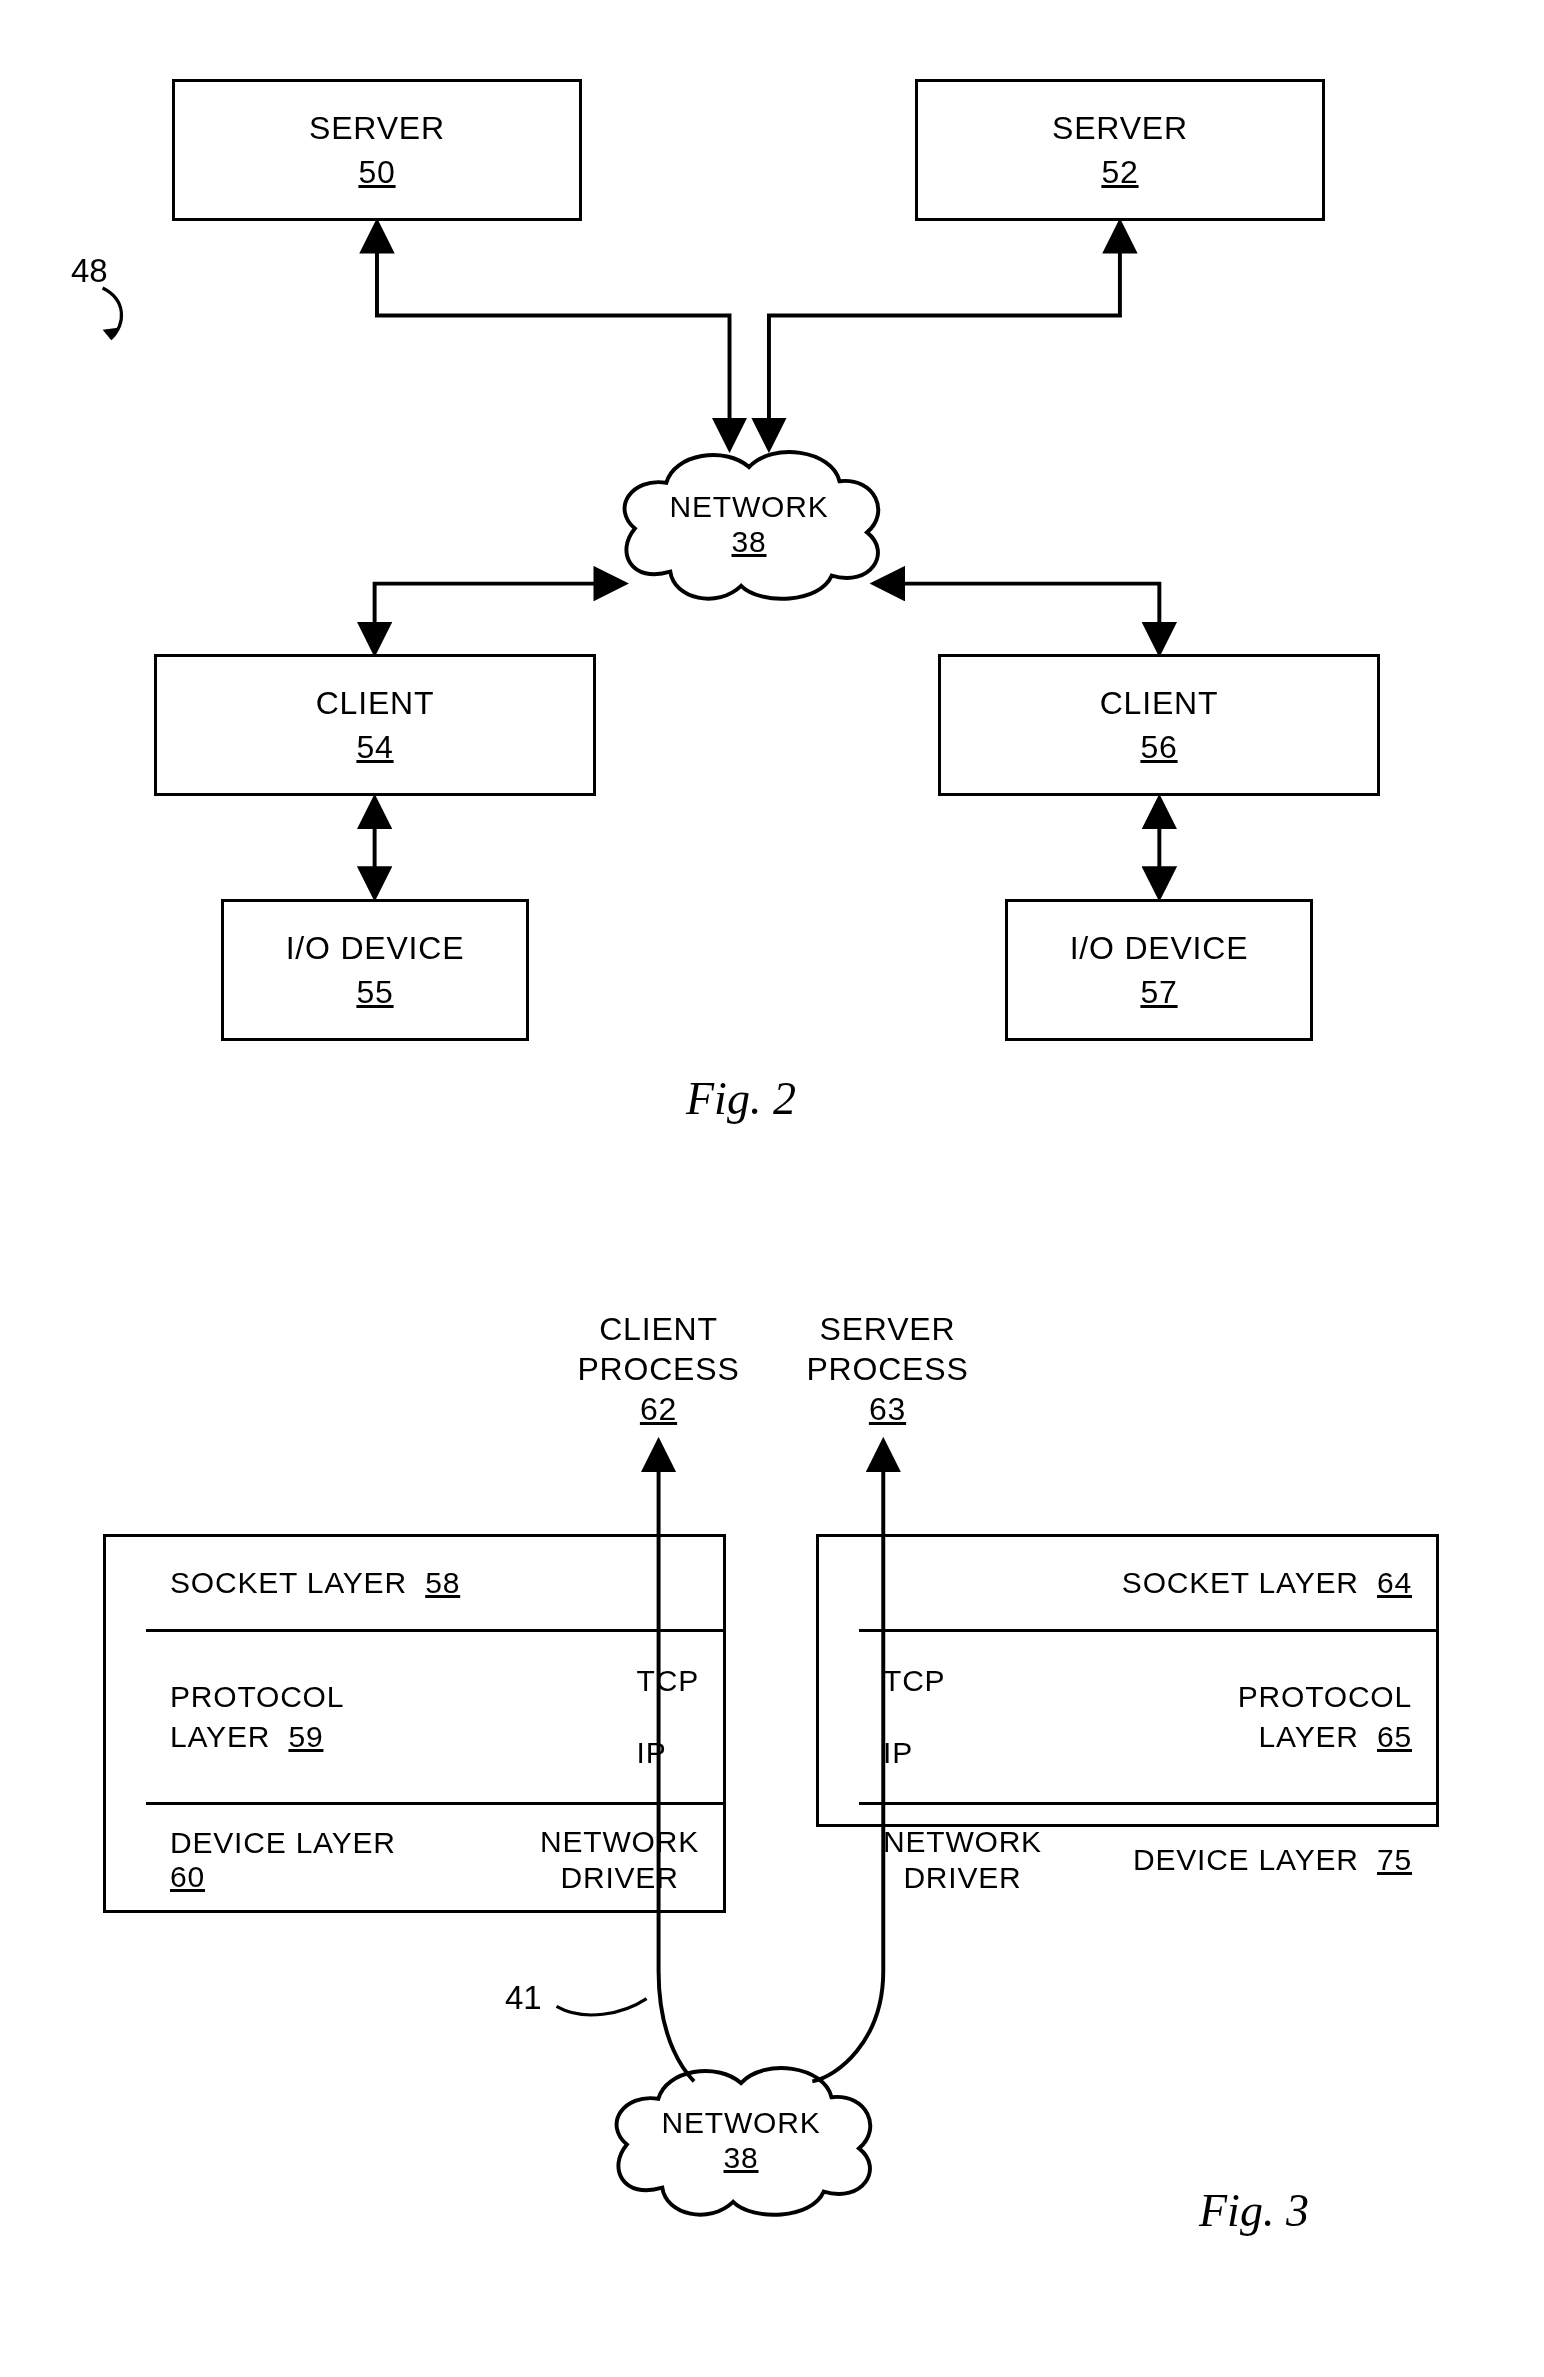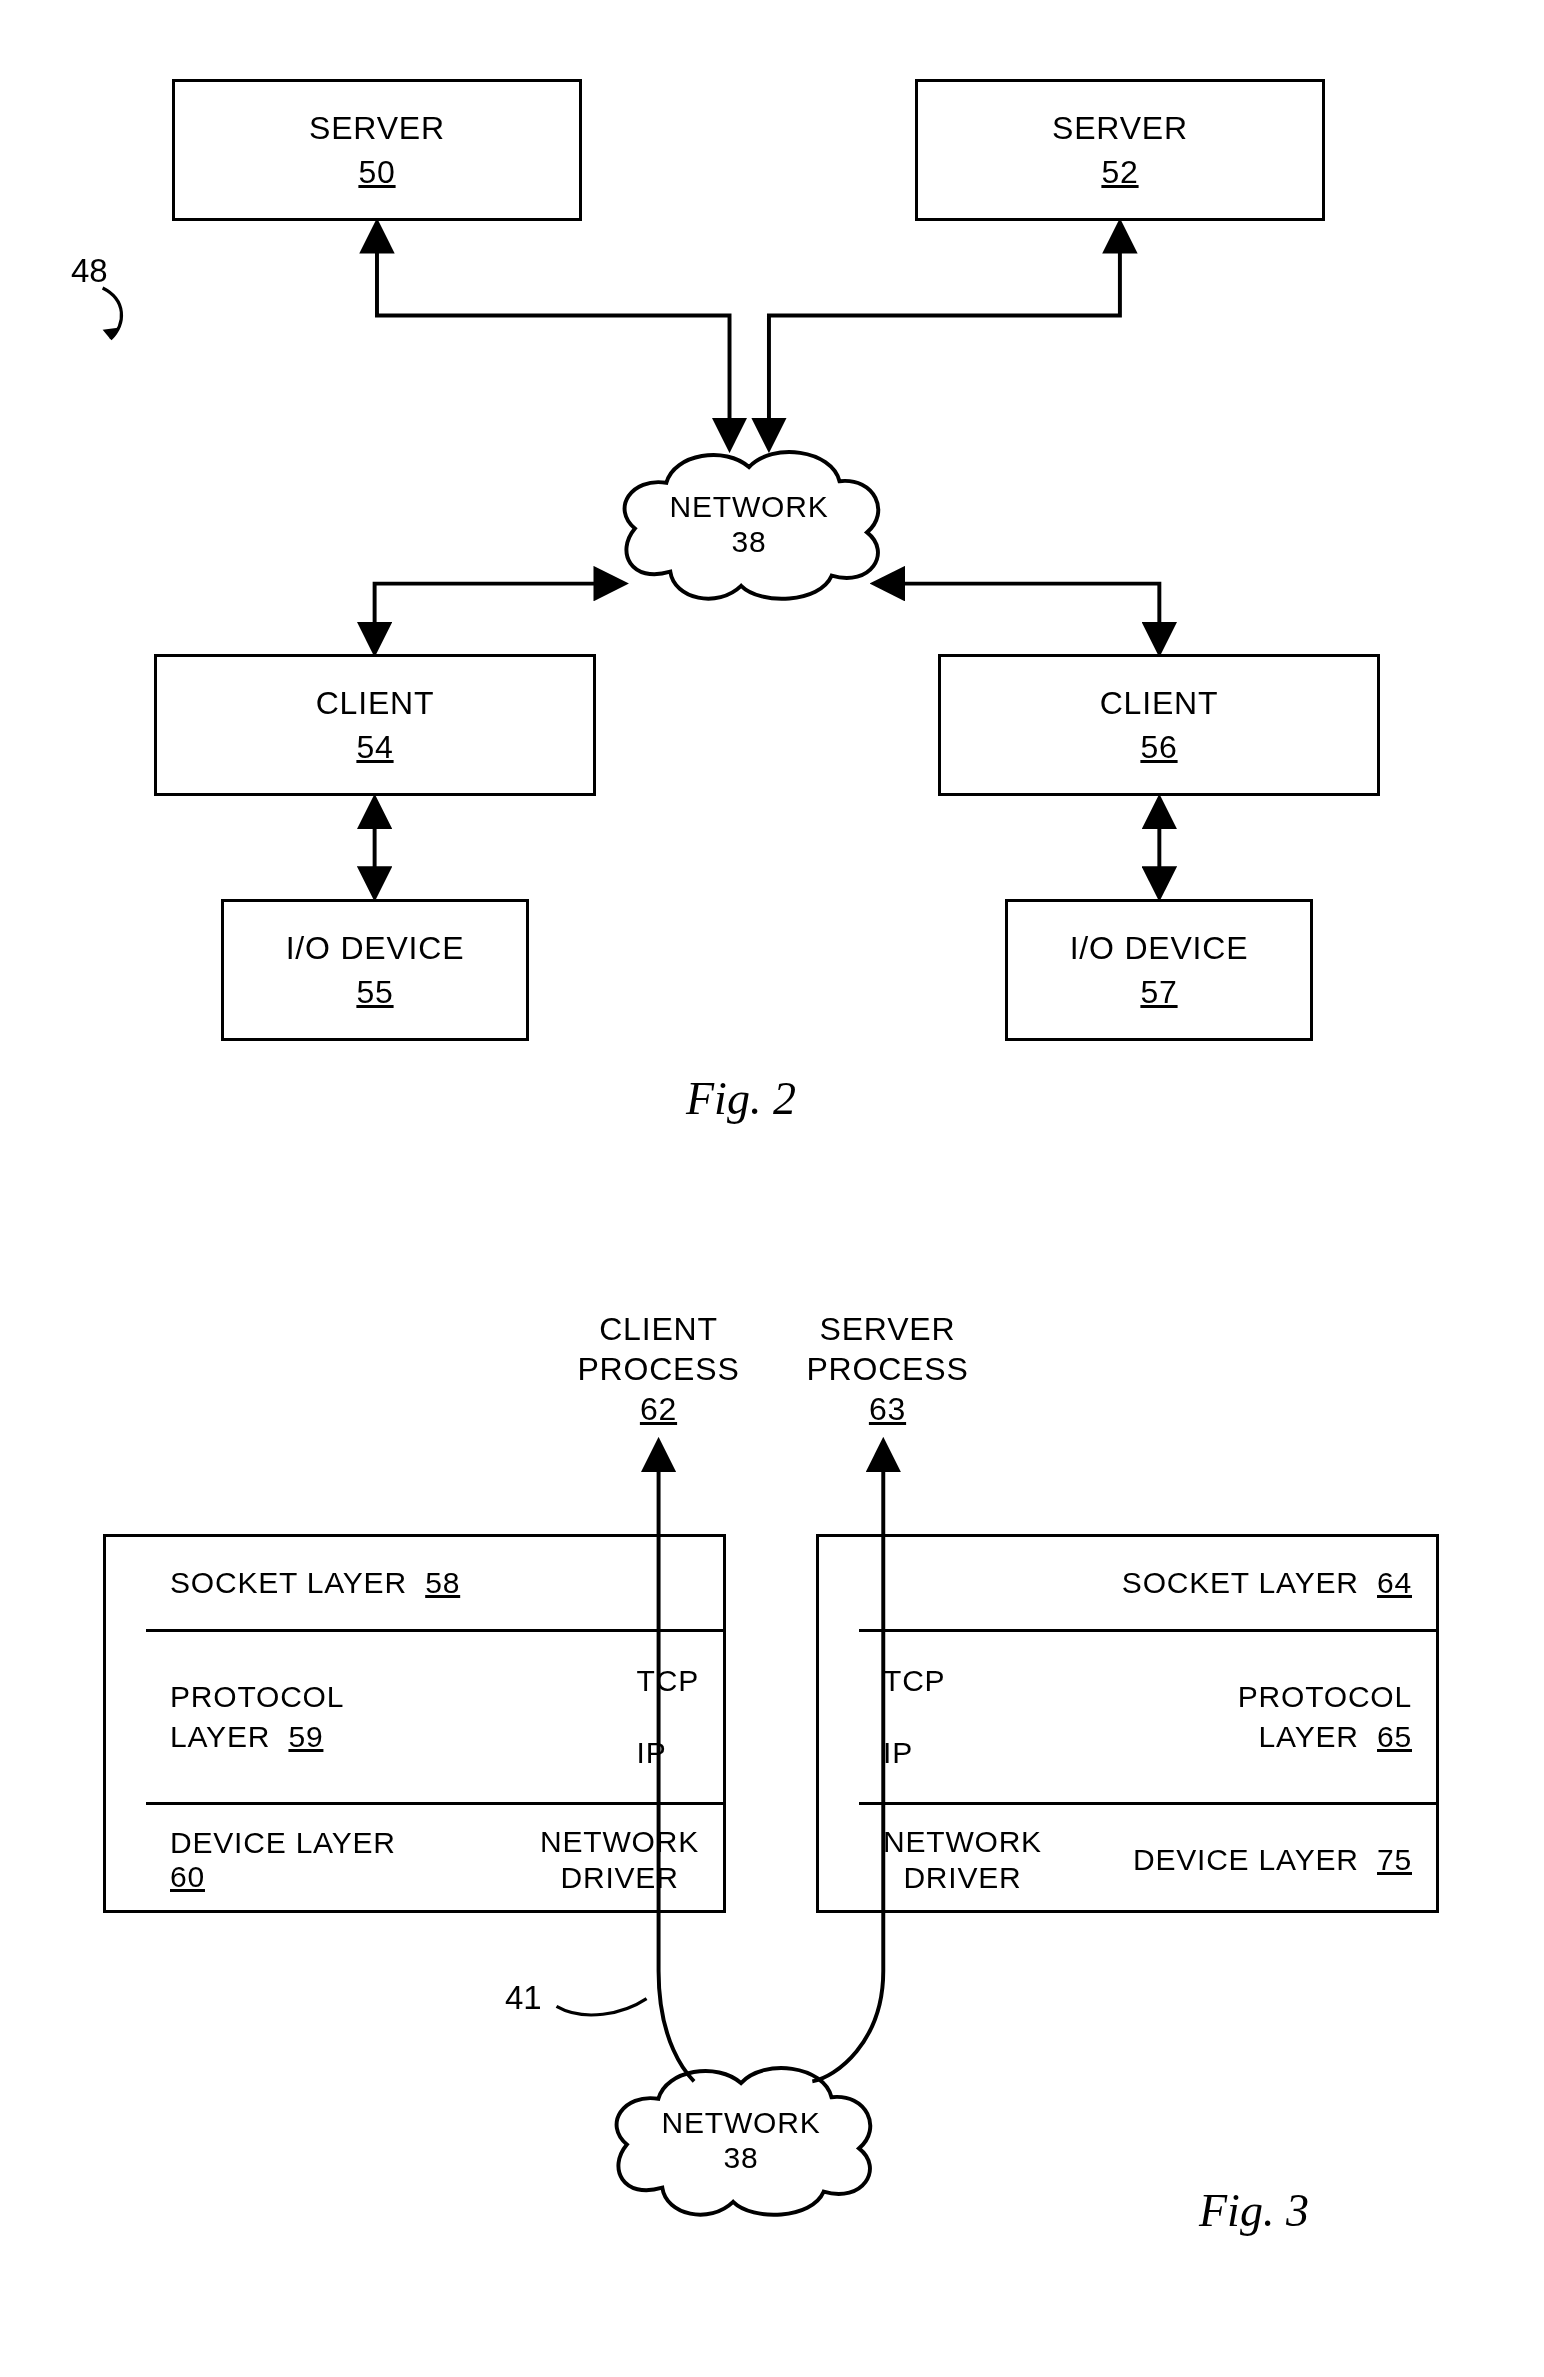--- a/index.html
+++ b/index.html
@@ -80,20 +80,21 @@
     position: absolute;
     left: 0; top: 0; right: 0; bottom: 0;
     display: flex;
     flex-direction: column;
     justify-content: center;
     align-items: center;
     font-size: 30px;
     letter-spacing: 0.8px;
   }
   .cloud .cloud-text .num {
+    text-decoration: underline;
     margin-top: 1.6px;
     text-align: center;
   }
 
   .arrow-svg {
     position: absolute;
     overflow: visible;
   }
   .fig-caption {
     position: absolute;
@@ -242,21 +243,21 @@
         <span class="under">60</span>
       </div>
       <div class="spacer"></div>
       <div class="cell-right" style="text-align:center; line-height:1.2;">
         <div>NETWORK</div>
         <div>DRIVER</div>
       </div>
     </div>
   </div>
 
-  <div class="stackbox" style="left:816px; top:1534px; width:623px; height:379px;">
+  <div class="stackbox" style="left:816px; top:1534px; width:623px; height:293px;">
     <div class="row" style="height:95px;">
       <div class="spacer"></div>
       <div class="cell-right">
         <span>SOCKET LAYER</span>&nbsp;
         <span class="under">64</span>
       </div>
     </div>
     <div class="row" style="height:173px;">
       <div class="cell-left" style="text-align:left; line-height:2.4;">
         <div>TCP</div>

